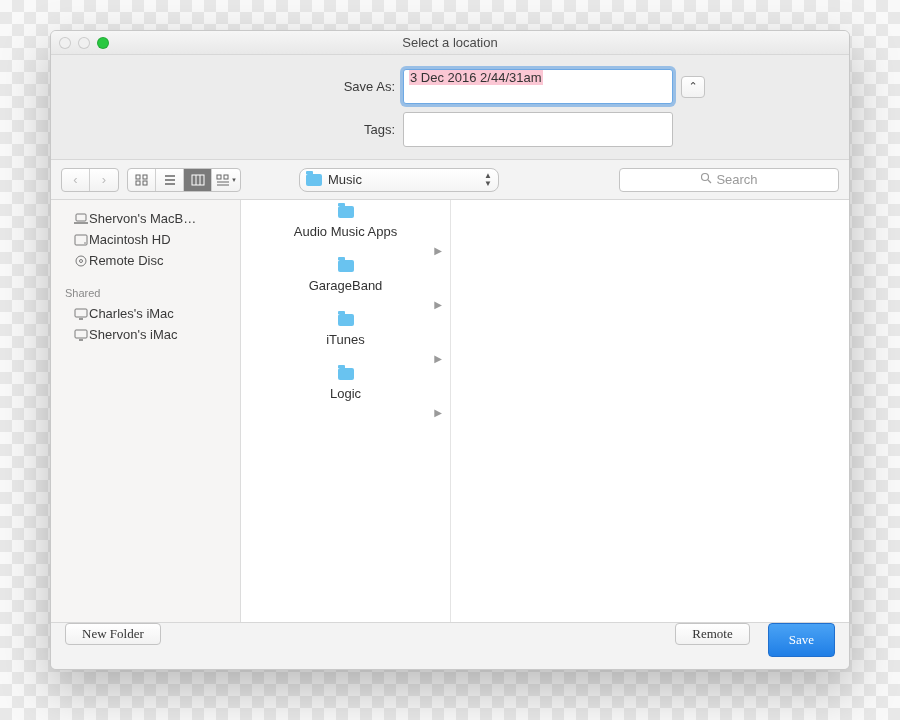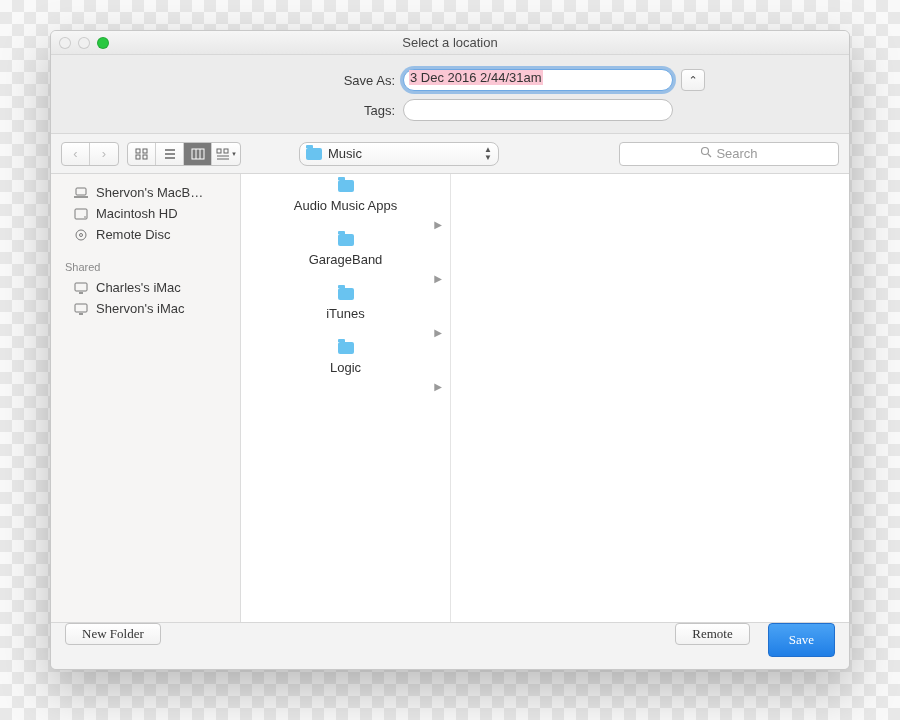--- a/index.html
+++ b/index.html
@@ -45,22 +45,22 @@
     font-size: 13px; color: #4a4a4a; pointer-events: none;
   }
   .header-form {
     padding: 14px 0 12px;
     border-bottom: 1px solid #d7d7d7;
     display: flex; flex-direction: column; gap: 8px; align-items: center;
   }
   .form-row { display: flex; align-items: center; gap: 8px; }
   .form-label { width: 200px; text-align: right; color: #3a3a3a; }
   .text-input {
-    width: 270px; height: 22px;
-    border: 1px solid #bfbfbf; border-radius: 11px;
+    width: 270px; height: 35px;
+    border: 1px solid #bfbfbf; border-radius: 3px;
     padding: 0 5px; font-size: 13px; background: #fff;
   }
   .text-input.focused {
     border: 1px solid #6ea9e4;
     box-shadow: 0 0 0 3px rgba(86,155,225,0.55);
   }
   .sel-highlight {
     background: #fbc7d4;
     padding: 0 1px;
   }
@@ -130,21 +130,21 @@
   .sidebar {
     width: 190px; background: #f6f5f4;
     border-right: 1px solid #dcdcdc;
     padding: 8px 0;
   }
   .side-header {
     font-size: 11px; color: #8a8a8a;
     padding: 6px 14px 4px;
   }
   .side-item {
-    display: flex; align-items: center; gap: 7px;
+    display: flex; align-items: center; 
     padding: 3px 14px 3px 22px;
     color: #3a3a3a;
     white-space: nowrap; overflow: hidden; text-overflow: ellipsis;
   }
   .side-ico { width: 16px; height: 14px; flex-shrink: 0; }
   .column {
     width: 210px; border-right: 1px solid #e4e4e4;
     padding: 4px 0;
   }
   .col-item {

